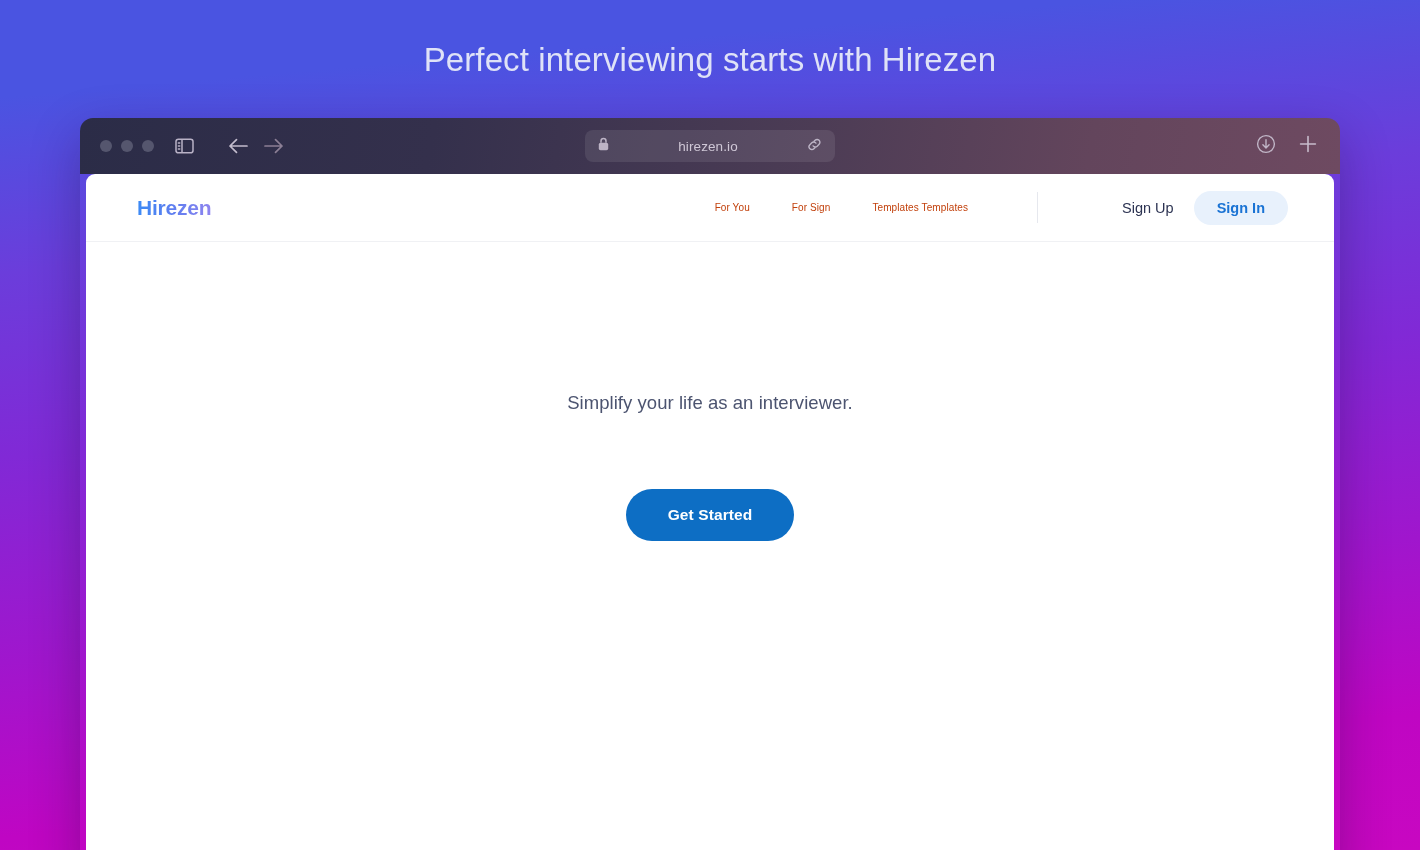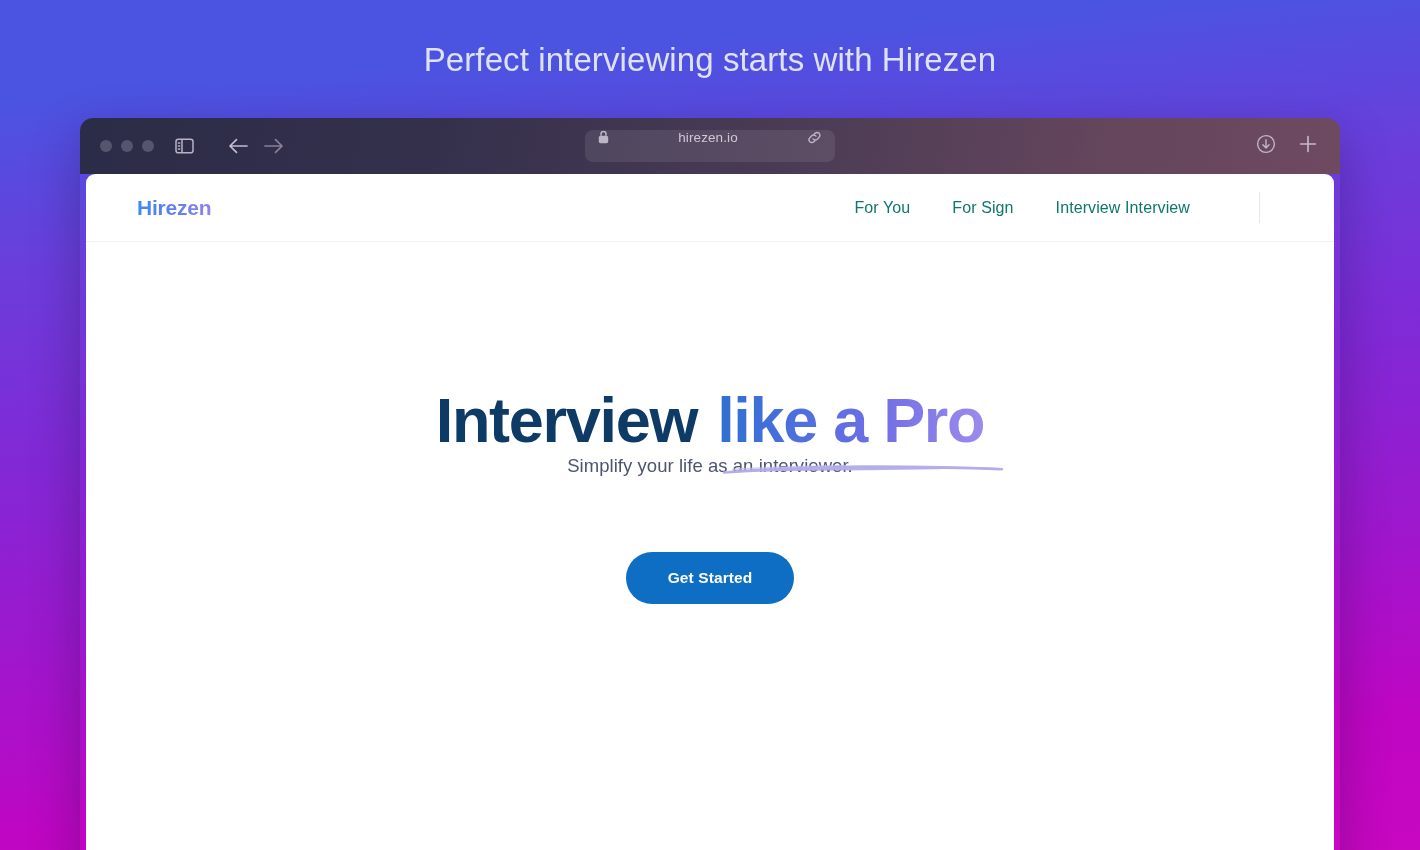--- a/index.html
+++ b/index.html
@@ -83,21 +83,21 @@
 
   
   #url-bar {
     position:absolute;
     left:50%;
     transform:translateX(-50%);
     width:250px; height:32px;
     background:rgba(255,255,255,.09);
     border-radius:8px;
     display:flex;
-    align-items:flex-start;
+    align-items:center;
     padding:0 13px;
   }
   #url-text {
     flex:1;
     text-align:center;
     color:#cfc7d6;
     font-size:13.5px;
     letter-spacing:.1px;
   }
 
@@ -139,22 +139,22 @@
     color:transparent;
   }
 
   #site-nav-links {
     margin-left:auto;
     display:flex;
     align-items:center;
     gap:42px;
   }
   .site-nav-link {
-    color:#0f766e;
-    font-size:16px;
+    color:#c2410c;
+    font-size:10px;
     letter-spacing:.1px;
     cursor:pointer;
     text-align:center;
   }
 
   #nav-divider {
     width:1px; height:31px;
     background:#e6e8ee;
     margin:0 28px 0 27px;
   }
@@ -302,36 +302,33 @@
     </div>
 
     <div id="site-panel">
 
       <div id="site-nav">
         <div id="site-logo">Hirezen</div>
 
         <div id="site-nav-links">
           <span class="site-nav-link">For You</span>
           <span class="site-nav-link">For Sign</span>
-          <span class="site-nav-link">Interview Interview</span>
+          <span class="site-nav-link">Templates Templates</span>
 
           <div id="nav-divider"></div>
 
+          <div id="auth-group">
+            <span id="signup-link">Sign Up</span>
+            <span id="signin-button">Sign In</span>
+          </div>
         </div>
       </div>
 
       <div id="hero">
 
-        <h1 id="hero-headline">
-          <span id="headline-part-1">Interview</span><span id="headline-part-2"><span>like a Pro</span><svg id="headline-underline" viewBox="0 0 302 16" fill="none">
-              <path d="M3 11.4C38 8.1 82 6.2 126 5.6c52-.8 104 .3 156 2.1-44 1.2-88 2.1-132 2.6-49 .6-98 .8-147 1.1z" fill="#aba4e8" opacity="0.85"></path>
-              <path d="M5 12.6c40-2.6 84-4.3 128-5 50-.8 100 0 150 1.6" stroke="#b4ade9" stroke-width="2.4" stroke-linecap="round" fill="none"></path>
-              <path d="M14 9.4c36-2.1 74-3.4 112-3.9" stroke="#c3bdf0" stroke-width="1.6" stroke-linecap="round" fill="none" opacity="0.7"></path>
-            </svg></span>
-        </h1>
 
         <div id="hero-subtitle">
           <div>Simplify your life as an interviewer.</div>
         </div>
 
         <button id="cta-button">Get Started</button>
       </div>
     </div>
   </div>
 </div>

